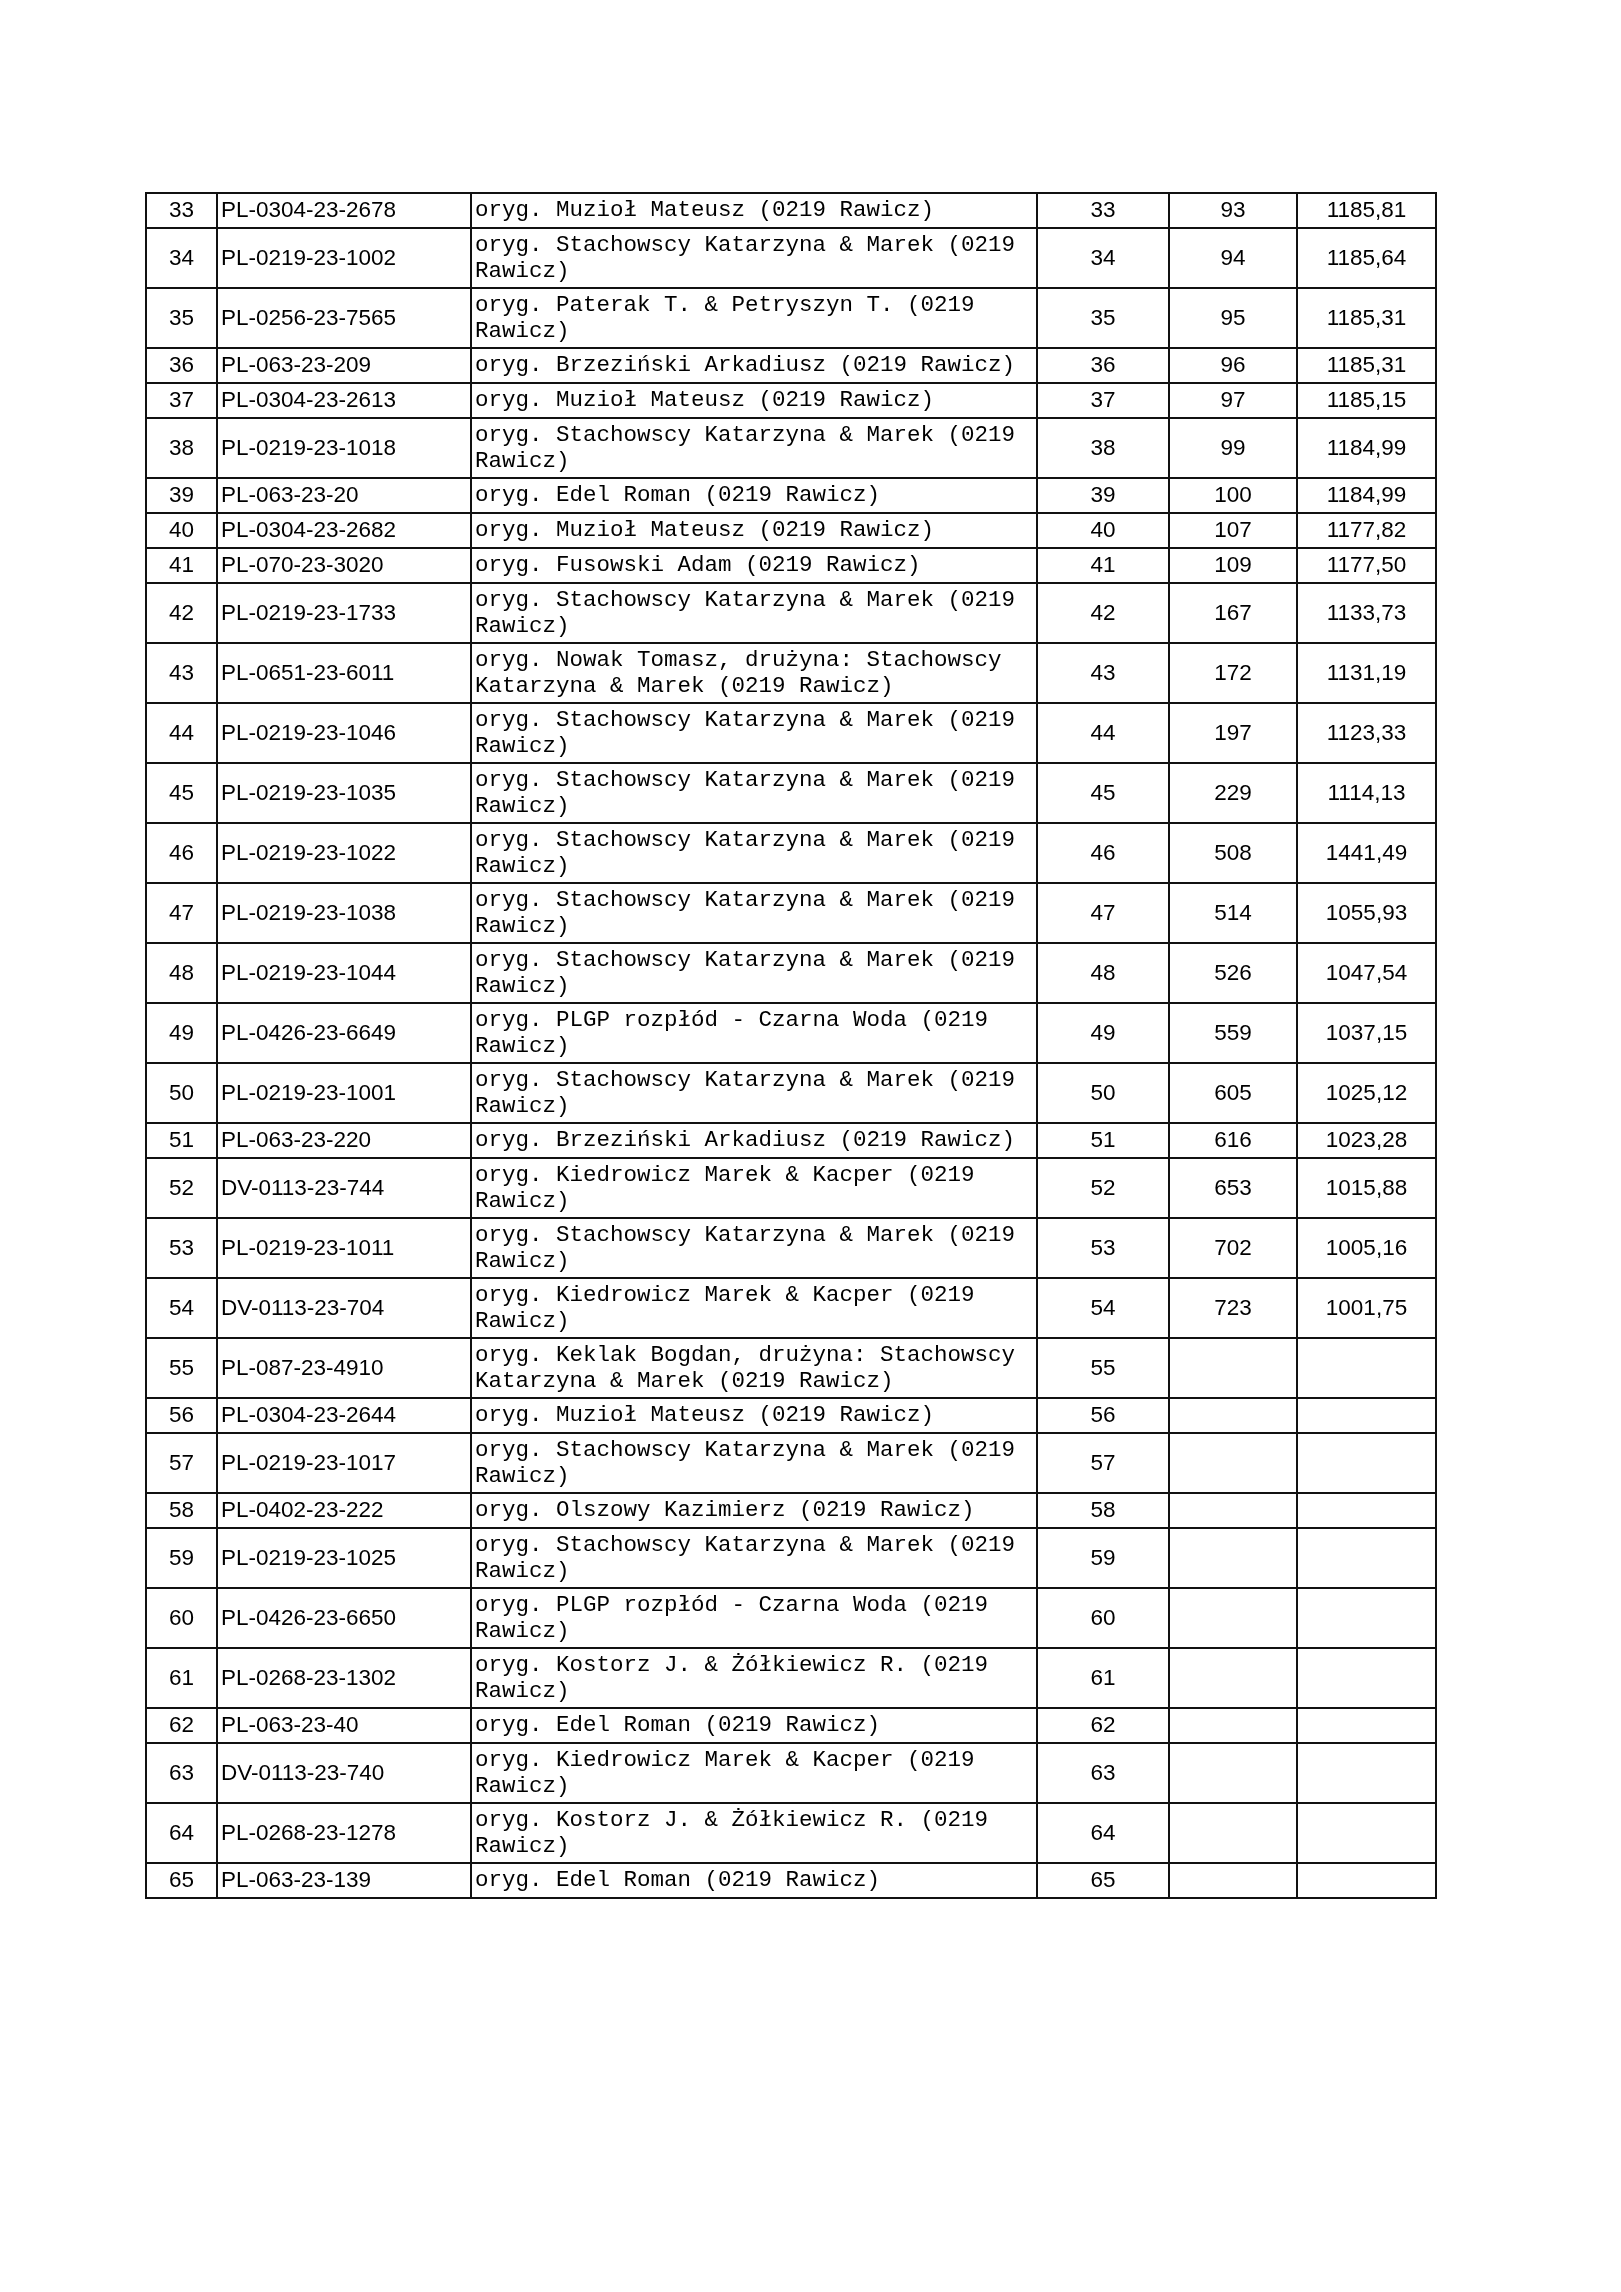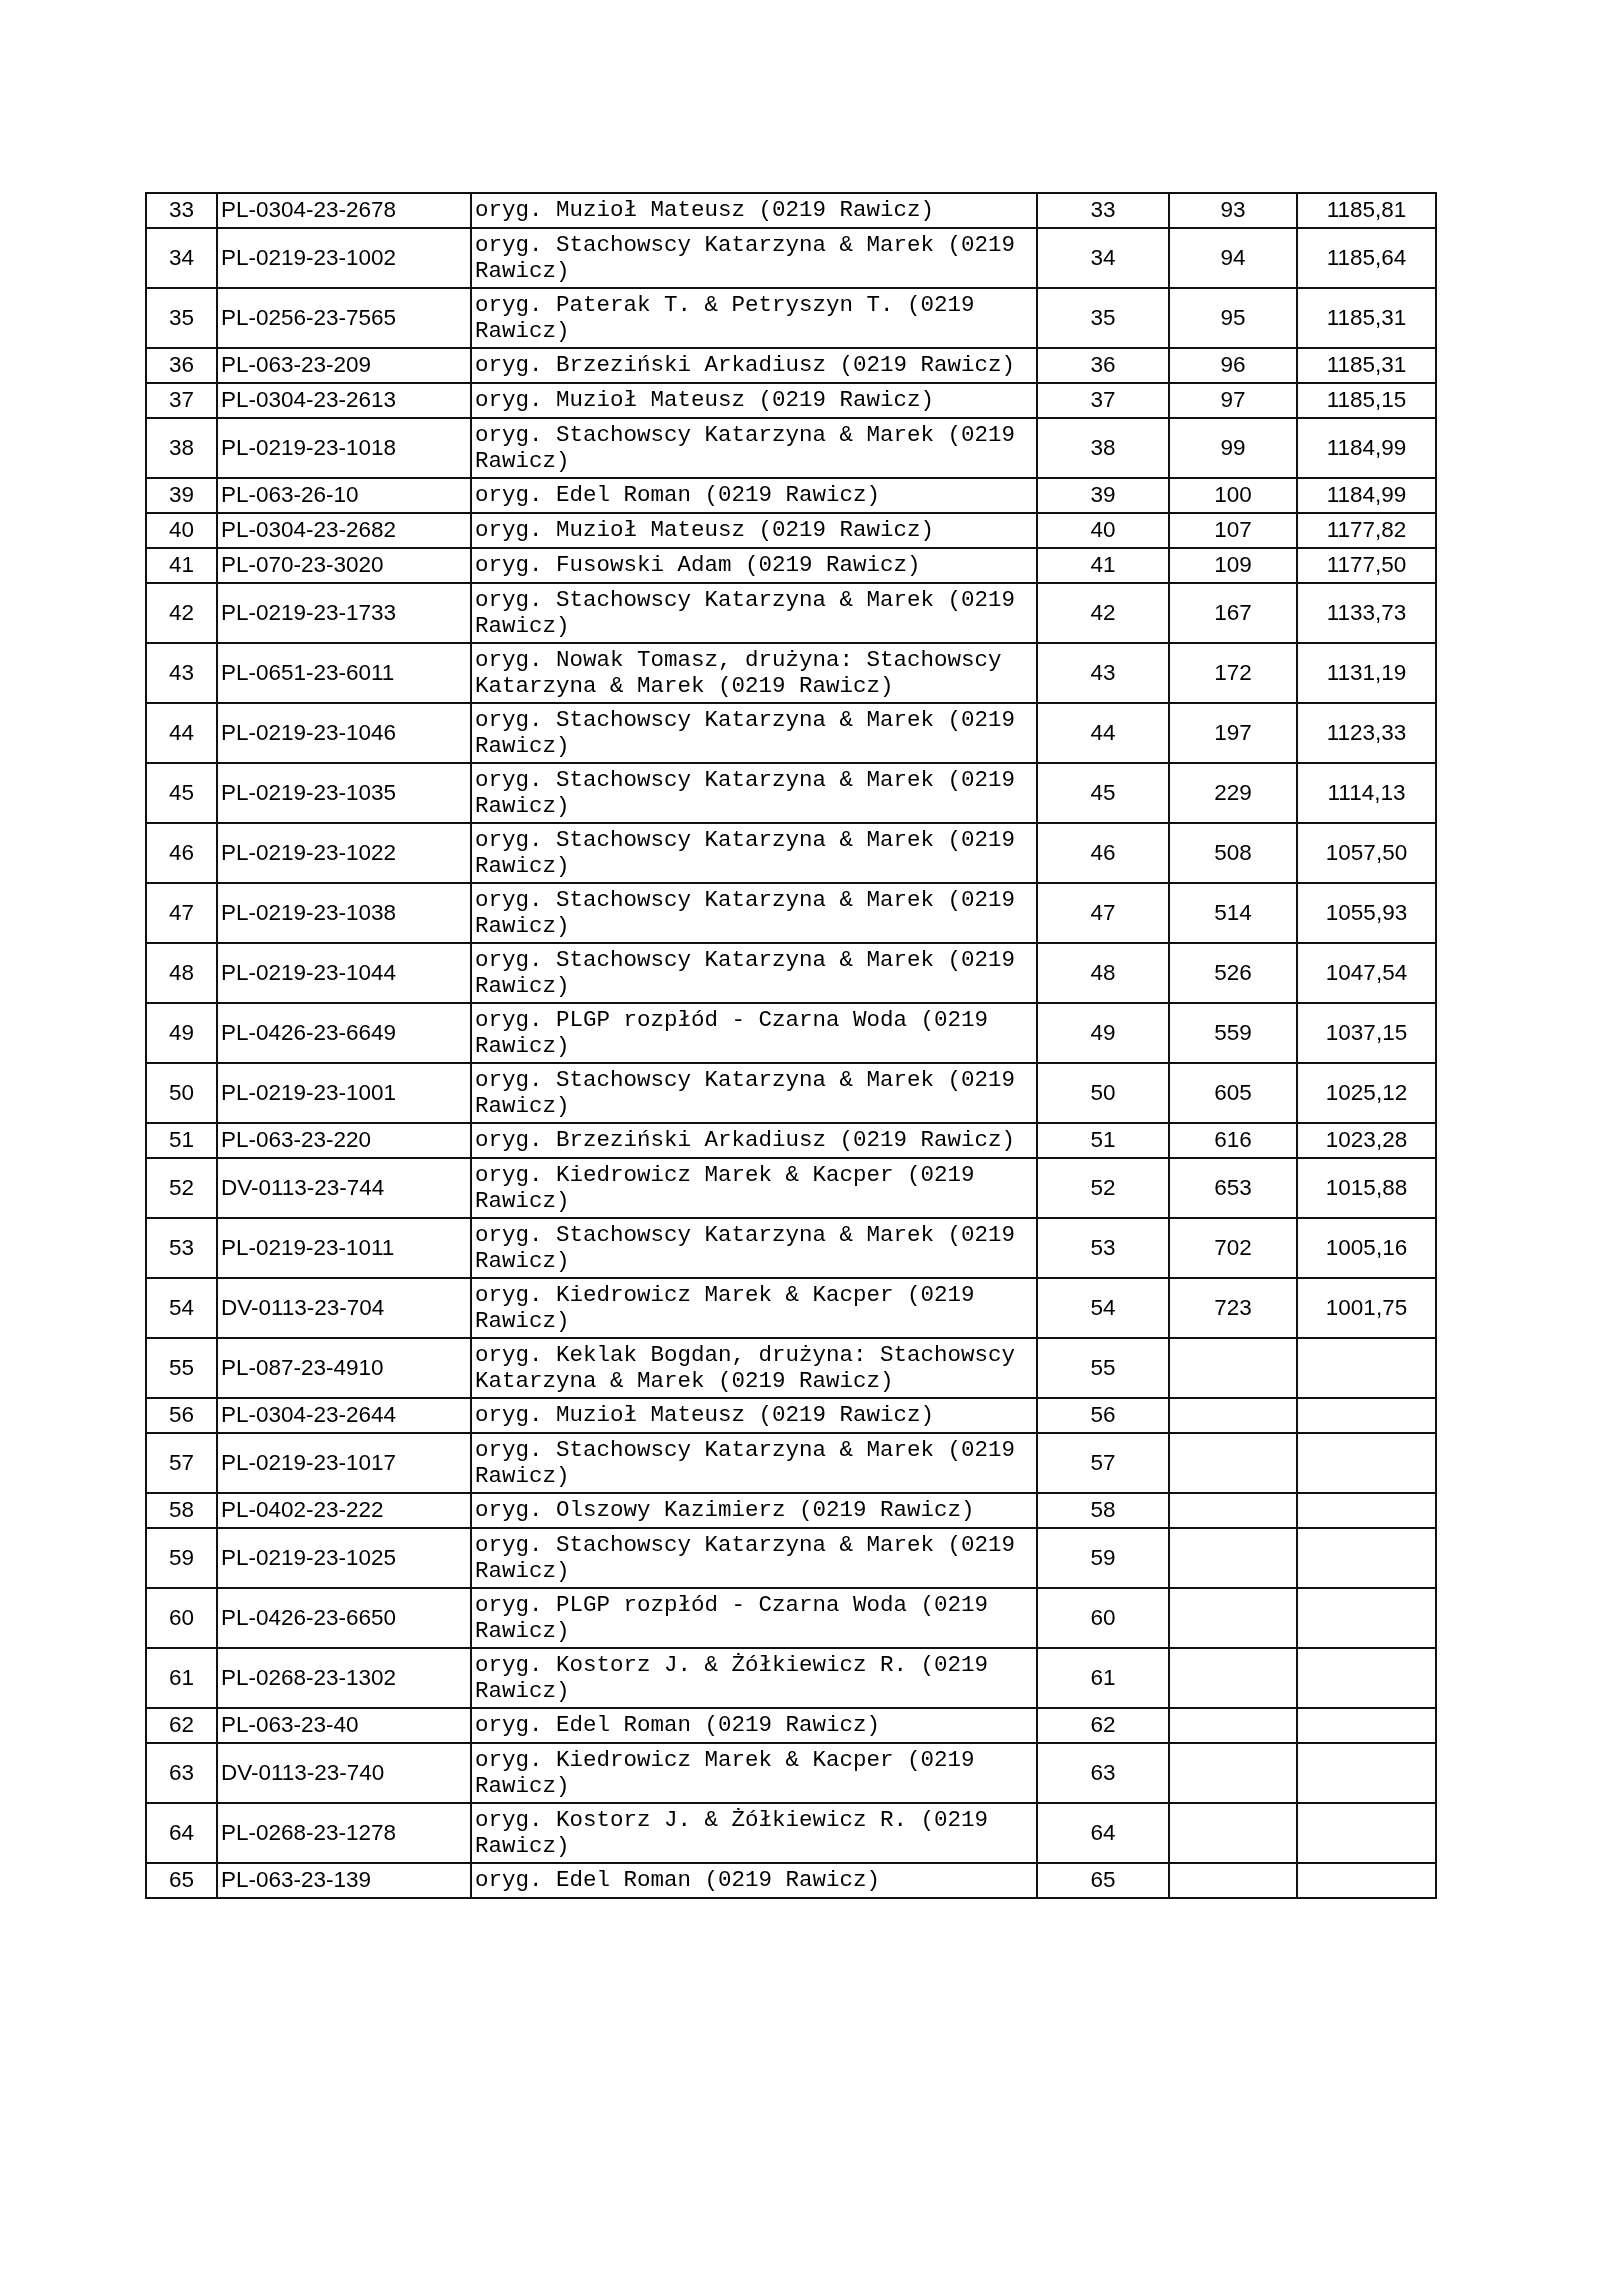--- a/index.html
+++ b/index.html
@@ -77,21 +77,21 @@
       <tr class="double">
         <td class="center">38</td>
         <td class="left">PL-0219-23-1018</td>
         <td class="left name">oryg. Stachowscy Katarzyna &amp; Marek (0219 Rawicz)</td>
         <td class="center">38</td>
         <td class="center">99</td>
         <td class="center">1184,99</td>
       </tr>
       <tr class="single">
         <td class="center">39</td>
-        <td class="left">PL-063-26-10</td>
+        <td class="left">PL-063-23-20</td>
         <td class="left name">oryg. Edel Roman (0219 Rawicz)</td>
         <td class="center">39</td>
         <td class="center">100</td>
         <td class="center">1184,99</td>
       </tr>
       <tr class="single">
         <td class="center">40</td>
         <td class="left">PL-0304-23-2682</td>
         <td class="left name">oryg. Muzioł Mateusz (0219 Rawicz)</td>
         <td class="center">40</td>
@@ -137,21 +137,21 @@
         <td class="center">45</td>
         <td class="center">229</td>
         <td class="center">1114,13</td>
       </tr>
       <tr class="double">
         <td class="center">46</td>
         <td class="left">PL-0219-23-1022</td>
         <td class="left name">oryg. Stachowscy Katarzyna &amp; Marek (0219 Rawicz)</td>
         <td class="center">46</td>
         <td class="center">508</td>
-        <td class="center">1057,50</td>
+        <td class="center">1441,49</td>
       </tr>
       <tr class="double">
         <td class="center">47</td>
         <td class="left">PL-0219-23-1038</td>
         <td class="left name">oryg. Stachowscy Katarzyna &amp; Marek (0219 Rawicz)</td>
         <td class="center">47</td>
         <td class="center">514</td>
         <td class="center">1055,93</td>
       </tr>
       <tr class="double">

